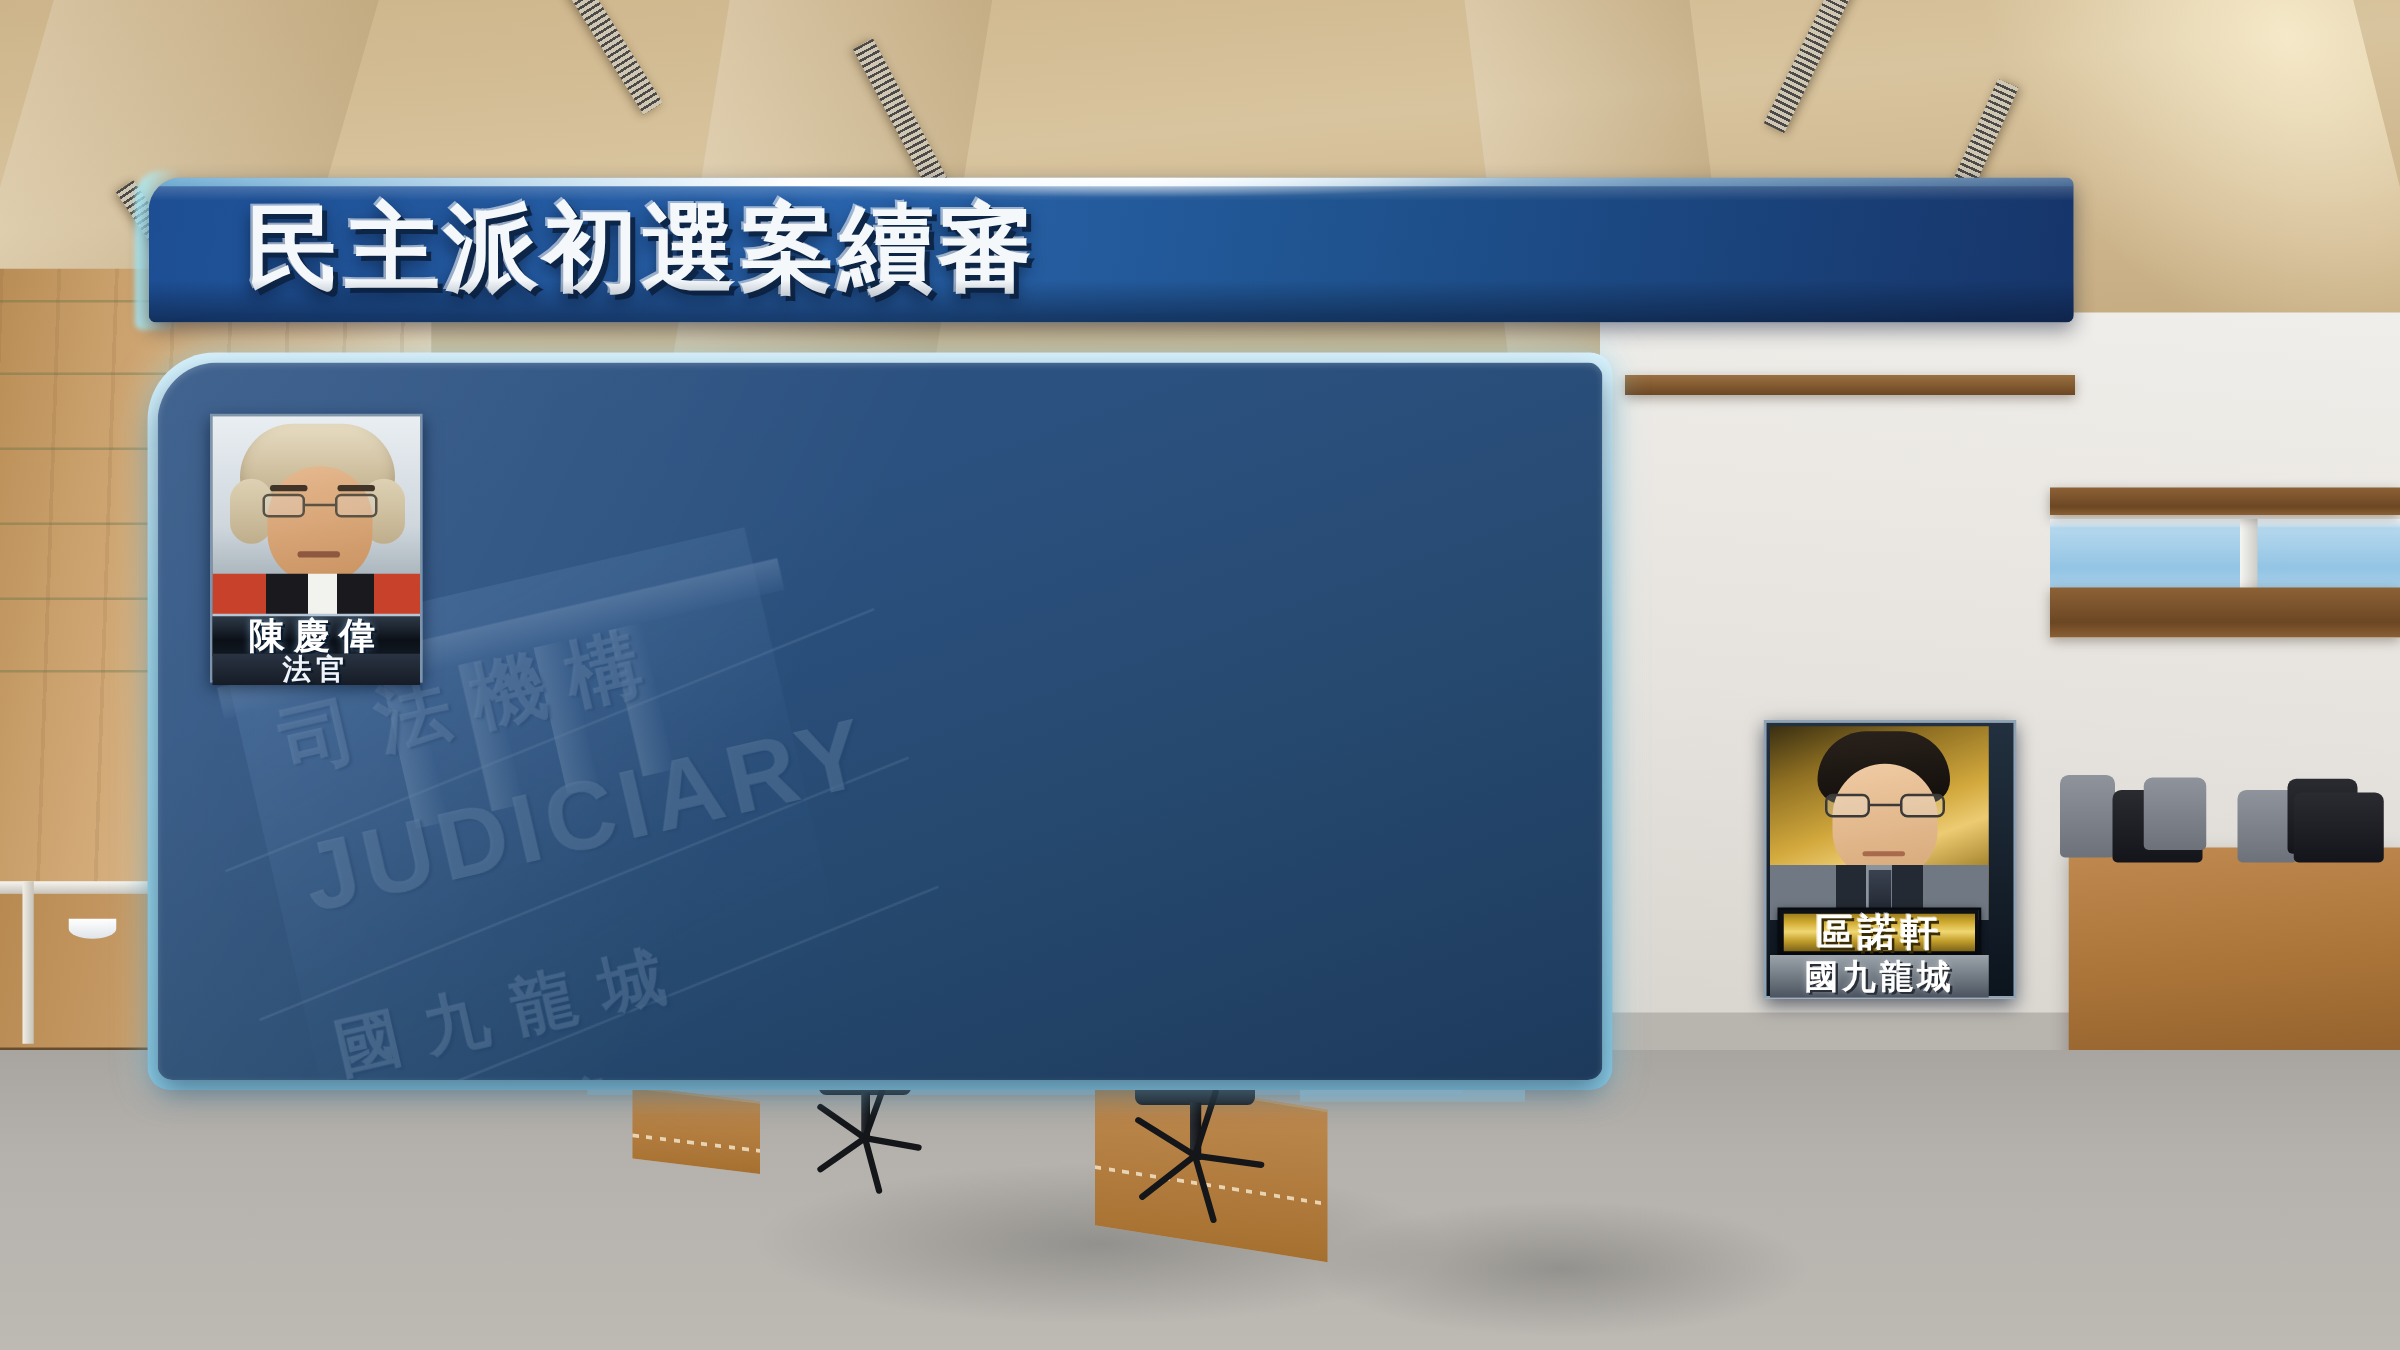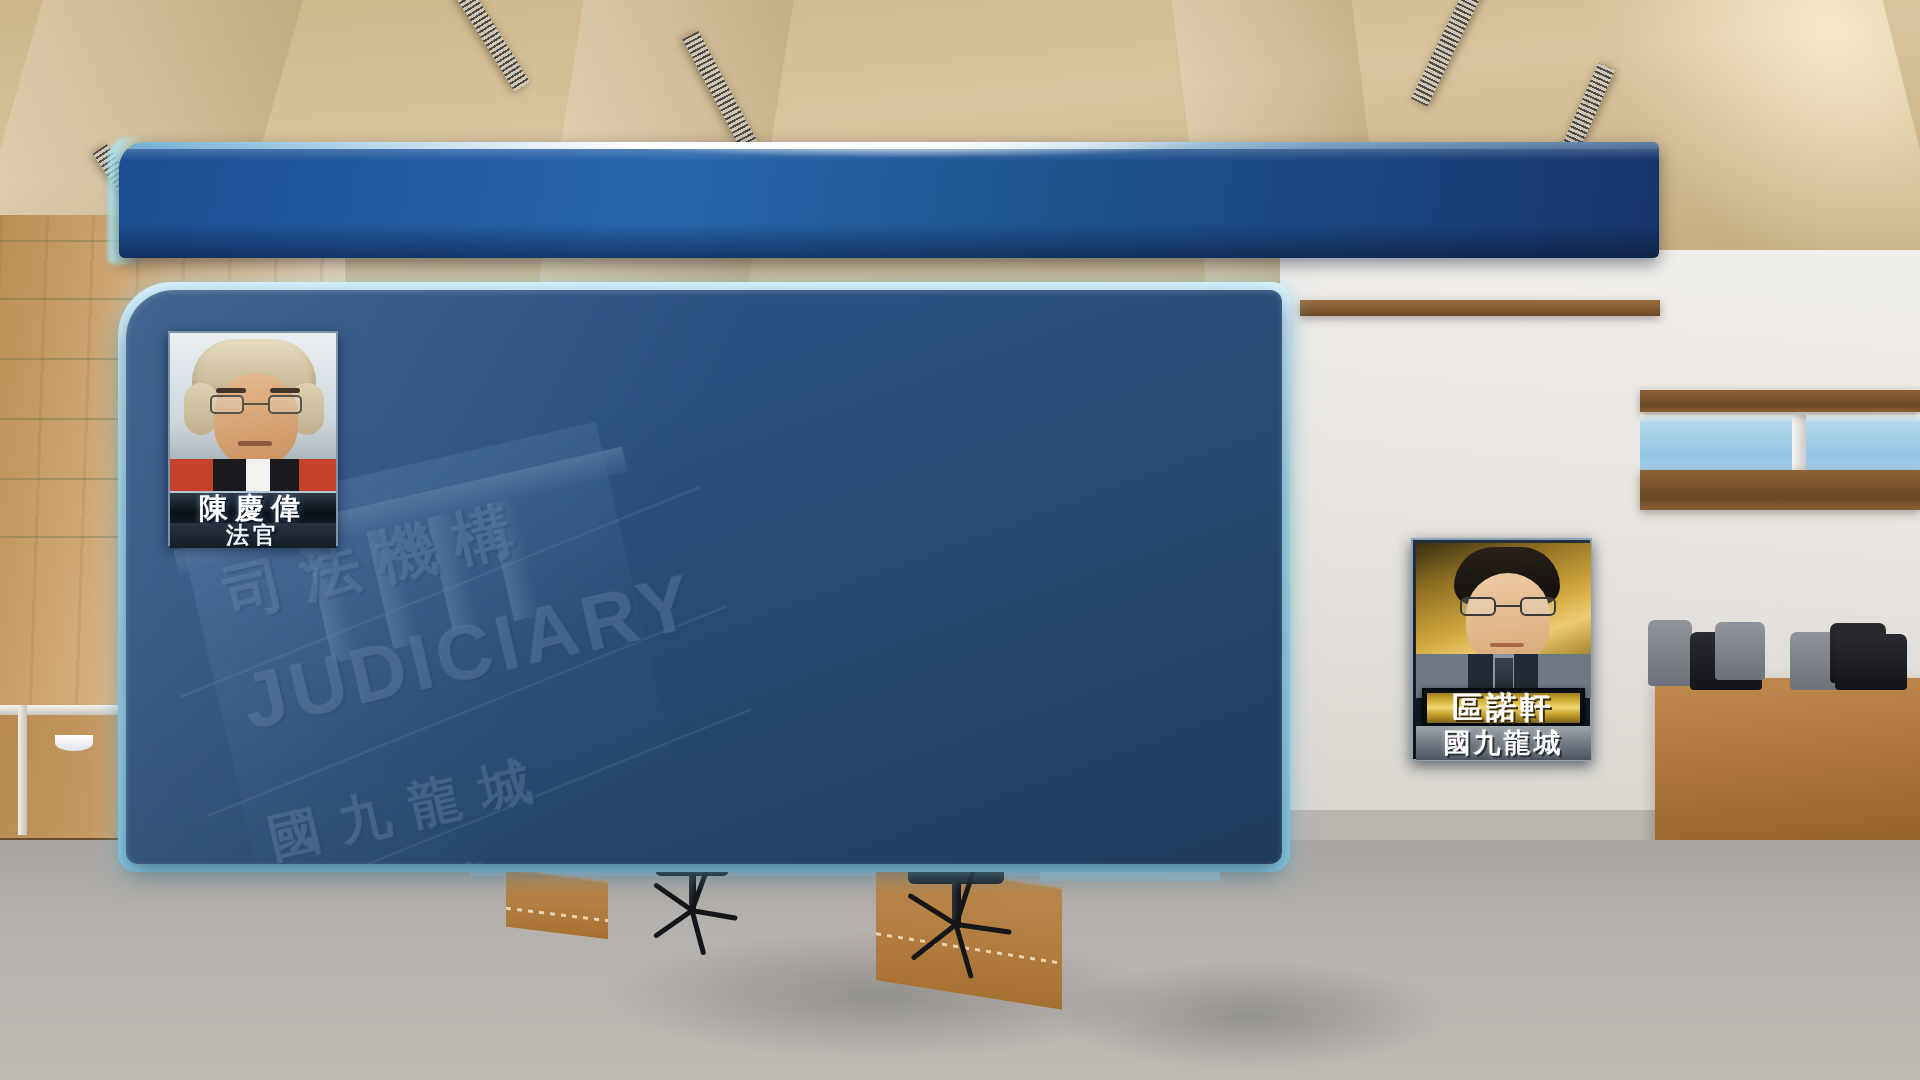--- a/index.html
+++ b/index.html
@@ -303,21 +303,21 @@
     background:linear-gradient(180deg,#2a3342,#151c26);
     display:flex; align-items:center; justify-content:center;
   }
   #judge-role{
     font-size:23px; font-weight:bold; color:#f0f4f8; letter-spacing:4px;
     text-shadow:2px 2px 0 #0b1a2e;
   }
 
   
   #witness-card{
-    position:absolute; left:1411px; top:538px; width:181px; height:223px;
+    position:absolute; left:1411px; top:576px; width:202px; height:223px;
     background:linear-gradient(180deg,#22303f,#0c141d);
     border:2px solid #8ea3b6;
     box-shadow:0 5px 14px rgba(5,15,35,.6);
   }
   #witness-photo{
     position:absolute; left:3px; top:3px; width:175px; height:155px; overflow:hidden;
     background:linear-gradient(160deg,#3a2f12 0%,#8e6f22 22%,#d3a93d 48%,#eccb72 62%,#a07f2a 82%,#4a3a14 100%);
   }
   .wp-hair{
     position:absolute; left:38px; top:4px; width:106px; height:58px;
@@ -489,20 +489,21 @@
       <i style="transform:rotate(142deg);width:56px;"></i>
         <i style="transform:rotate(212deg);width:56px;"></i>
       <i style="transform:rotate(288deg);width:56px;"></i>
     </div>
   </div>
 </div>
 
 <div class="headline-cap"></div>
 <div id="headline">
   <div class="headline-hilite"></div>
+  <div id="headline-text">民主派初選案續審</div>
 </div>
 
 <div id="panel-glow"></div>
 <div id="panel">
 
   <div class="watermark">
     <div class="wm-wall"></div>
     <div class="wm-cornice"></div>
     <div class="wm-col" style="left:120px;"></div>
     <div class="wm-col" style="left:182px;"></div>

